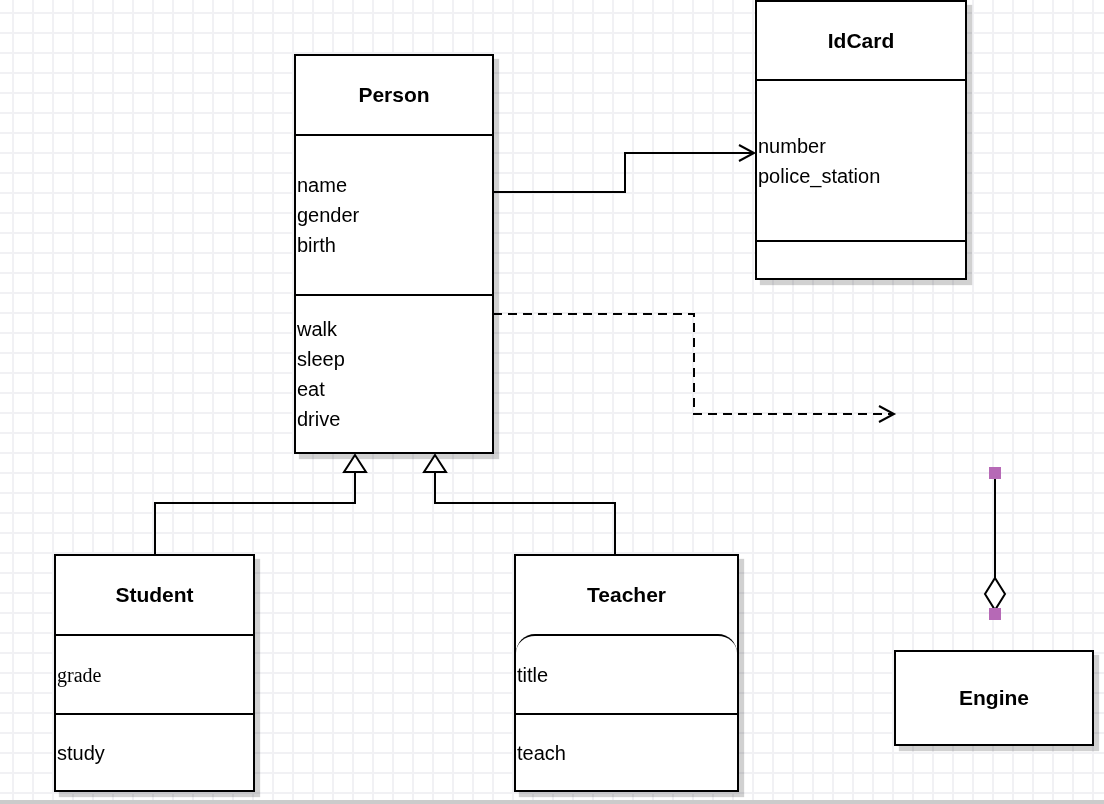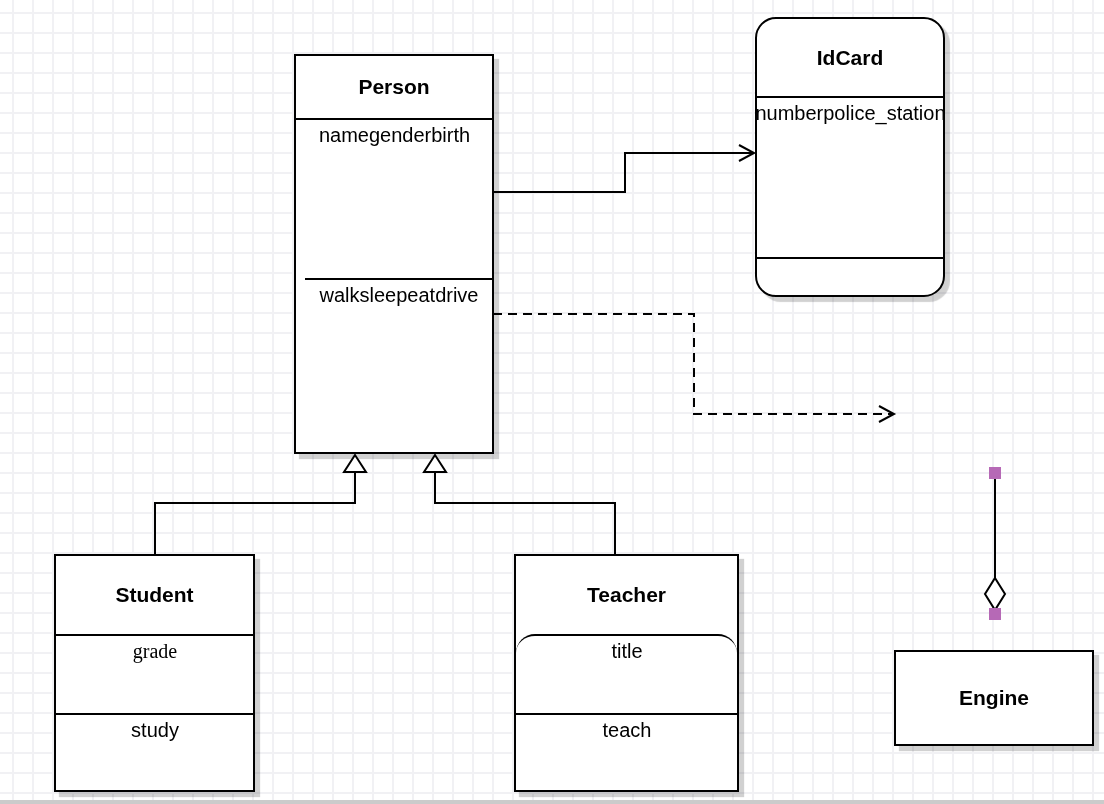--- a/index.html
+++ b/index.html
@@ -17,50 +17,50 @@
     position:absolute;box-sizing:border-box;background:#ffffff;
     border:2px solid #000;box-shadow:5px 5px 1px rgba(0,0,0,0.18);
     display:flex;flex-direction:column;
   }
   .uml-header{
     box-sizing:border-box;display:flex;align-items:center;justify-content:center;
     font-weight:bold;font-size:21px;color:#000;
   }
   .uml-section{
     box-sizing:border-box;border-top:2px solid #000;
-    display:flex;justify-content:center;
+    display:flex;flex-direction:column;justify-content:center;
     padding-left:1px;font-size:20px;color:#000;
   }
   .uml-line{line-height:30px;white-space:nowrap;}
   .single .uml-header{flex:1;}
   svg.wires{position:absolute;left:0;top:0;pointer-events:none;}
   svg.wires .hit{pointer-events:stroke;}
   .edge-strip{position:absolute;left:0;top:800px;width:1104px;height:4px;background:#cbcbcb;}
 </style>
 </head>
 <body>
 
 <div class="canvas">
 
   <div class="uml-box" style="left:294px;top:54px;width:200px;height:400px;">
-    <div class="uml-header" style="height:62px;">Person</div>
+    <div class="uml-header" style="height:78px;">Person</div>
     <div class="uml-section" style="height:160px;">
       <div class="uml-line">name</div>
       <div class="uml-line">gender</div>
       <div class="uml-line">birth</div>
     </div>
-    <div class="uml-section" style="height:158px;margin-left:9px;">
+    <div class="uml-section" style="height:158px;">
       <div class="uml-line">walk</div>
       <div class="uml-line">sleep</div>
       <div class="uml-line">eat</div>
       <div class="uml-line">drive</div>
     </div>
   </div>
 
-  <div class="uml-box" style="left:755px;top:17px;width:190px;height:280px;border-radius:21px;">
+  <div class="uml-box" style="left:755px;top:0;width:212px;height:280px;">
     <div class="uml-header" style="height:77px;">IdCard</div>
     <div class="uml-section" style="height:161px;">
       <div class="uml-line">number</div>
       <div class="uml-line">police_station</div>
     </div>
     <div class="uml-section" style="height:38px;"></div>
   </div>
 
 
   <div class="uml-box single" style="left:894px;top:614px;width:200px;height:96px;margin-top:36px;">

